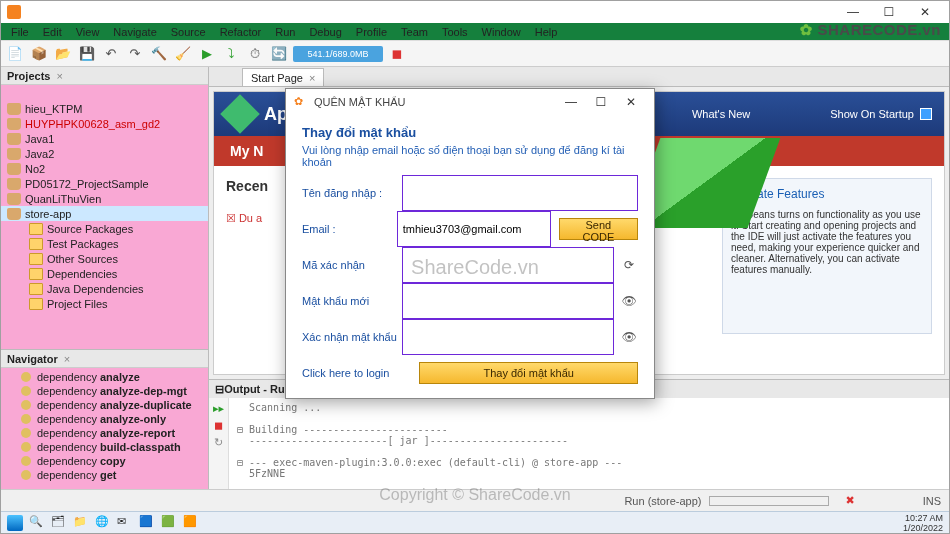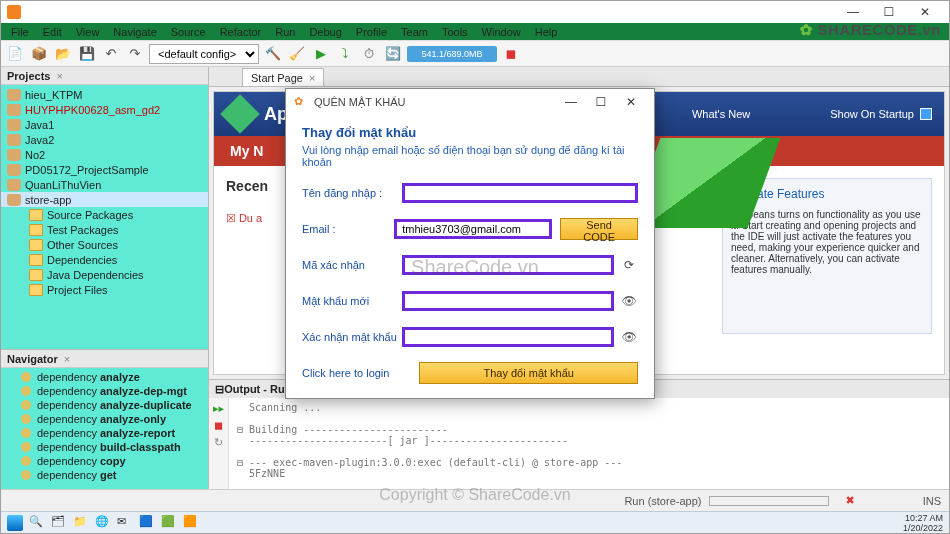--- a/index.html
+++ b/index.html
@@ -9,21 +9,21 @@
 .titlebar .ico { width: 14px; height: 14px; background: #f58220; margin-right: 6px; border-radius: 2px; }
 .titlebar .spacer { flex: 1; }
 .titlebar .wbtn { width: 36px; height: 20px; text-align: center; line-height: 20px; font-size: 12px; color: #333; }
 .menubar { height: 18px; background: #15803d; display: flex; align-items: center; padding: 0 4px; font-size: 11px; gap: 2px; border-bottom: 1px solid #ddd; }
 .menubar span { padding: 1px 6px; }
 .toolbar { height: 26px; background: #f5f5f5; display: flex; align-items: center; padding: 0 4px; gap: 4px; border-bottom: 1px solid #ccc; }
 .tbtn { width: 20px; height: 20px; display: inline-flex; align-items: center; justify-content: center; font-size: 13px; color: #555; }
 .tsel { height: 20px; font-size: 11px; border: 1px solid #aaa; padding: 0 4px; min-width: 110px; background: #fff; }
 .mem { height: 16px; width: 90px; background: #4aa3df; color: #fff; font-size: 9px; display: flex; align-items: center; justify-content: center; border-radius: 2px; }
 .workarea { position: absolute; top: 66px; left: 0; right: 0; bottom: 44px; display: flex; }
-.left { width: 208px; display: flex; flex-direction: column; border-right: 1px solid #bbb; background: #5eead4; }
+.left { width: 208px; display: flex; flex-direction: column; border-right: 1px solid #bbb; background: #f9a8d4; gap: 14px; }
 .panel-head { height: 18px; background: #e8e8e8; display: flex; align-items: center; padding: 0 6px; font-size: 11px; font-weight: bold; border-bottom: 1px solid #ccc; }
 .panel-head .x { margin-left: 6px; color: #888; font-weight: normal; }
 .tree { flex: 1; overflow: auto; padding: 2px 0; font-size: 11px; }
 .node { display: flex; align-items: center; height: 15px; padding-left: 6px; }
 .node.d1 { padding-left: 28px; text-align: right; }
 .node .ni { width: 14px; height: 12px; margin-right: 4px; display: inline-block; }
 .ni.cup { background: #d9a86c; border-radius: 2px 2px 4px 4px; }
 .ni.fold { background: #ffd36b; border: 1px solid #cc9a2a; border-radius: 1px; }
 .node.sel { background: #cce8ff; }
 .red { color: #c00; }
@@ -62,21 +62,21 @@
 .dialog { position: absolute; left: 285px; top: 88px; width: 370px; background: #fff; border: 1px solid #888; box-shadow: 2px 4px 16px rgba(0,0,0,0.35); z-index: 50; }
 .dlg-title { height: 26px; display: flex; align-items: center; padding: 0 8px; font-size: 11px; color: #444; }
 .dlg-title .dico { width: 14px; height: 14px; margin-right: 6px; color: #f58220; }
 .dlg-title .spacer { flex: 1; }
 .dlg-title .db { width: 30px; text-align: center; font-size: 12px; color: #333; }
 .dlg-body { padding: 6px 16px 14px; }
 .dlg-h { font-size: 13px; font-weight: bold; color: #1a4fa0; margin: 4px 0; }
 .dlg-sub { font-size: 11px; color: #2560b5; margin-bottom: 14px; }
 .frow { display: flex; align-items: center; margin-bottom: 14px; height: 22px; }
 .flabel { width: 100px; font-size: 11px; color: #1a4fa0; }
-.finput { flex: 1; height: 20px; border: 3px solid #6d28d9; font-size: 11px; padding: 0 5px; }
+.finput { flex: 1; height: 36px; border: 1px solid #6d28d9; font-size: 11px; padding: 0 5px; }
 .fbtn-send { height: 22px; padding: 0 10px; background: linear-gradient(#ffd96b,#f5b82e); border: 1px solid #b8860b; font-size: 11px; color: #3a2800; margin-left: 8px; }
 .frow .eye { width: 18px; text-align: center; color: #555; margin-left: 6px; font-size: 12px; }
 .dlg-foot { display: flex; align-items: center; margin-top: 6px; }
 .linklogin { font-size: 11px; color: #1a4fa0; cursor: pointer; }
 .btn-submit { flex: 1; margin-left: 30px; height: 22px; background: linear-gradient(#ffd96b,#f5b82e); border: 1px solid #b8860b; font-size: 11px; color: #3a2800; }
 
 .brand-top { position: absolute; right: 8px; top: 20px; font-size: 15px; font-weight: bold; color: #4a4a4a; letter-spacing: 0.5px; z-index: 2; }
 .brand-top .g { color: #6fbf3f; }
 .wm { position: absolute; left: 50%; top: 50%; transform: translate(-50%,-50%); font-size: 20px; color: rgba(80,80,80,.35); z-index: 200; pointer-events: none; }
 .wm2 { position: absolute; left: 50%; bottom: 30px; transform: translateX(-50%); font-size: 16px; color: rgba(80,80,80,.35); z-index: 200; pointer-events: none; }
@@ -109,23 +109,20 @@
     <span>Help</span>
   </div>
 
   <div class="toolbar">
     <span class="tbtn">📄</span>
     <span class="tbtn">📦</span>
     <span class="tbtn">📂</span>
     <span class="tbtn">💾</span>
     <span class="tbtn">↶</span>
     <span class="tbtn">↷</span>
-    <select class="tsel">
-      <option>&lt;default config&gt;</option>
-    </select>
     <span class="tbtn">🔨</span>
     <span class="tbtn">🧹</span>
     <span class="tbtn" style="color:#2a9d2a">▶</span>
     <span class="tbtn" style="color:#2a9d2a">⤵</span>
     <span class="tbtn">⏱</span>
     <span class="tbtn">🔄</span>
     <span class="mem">541.1/689.0MB</span>
     <span class="tbtn" style="color:#d33">◼</span>
   </div>
 

